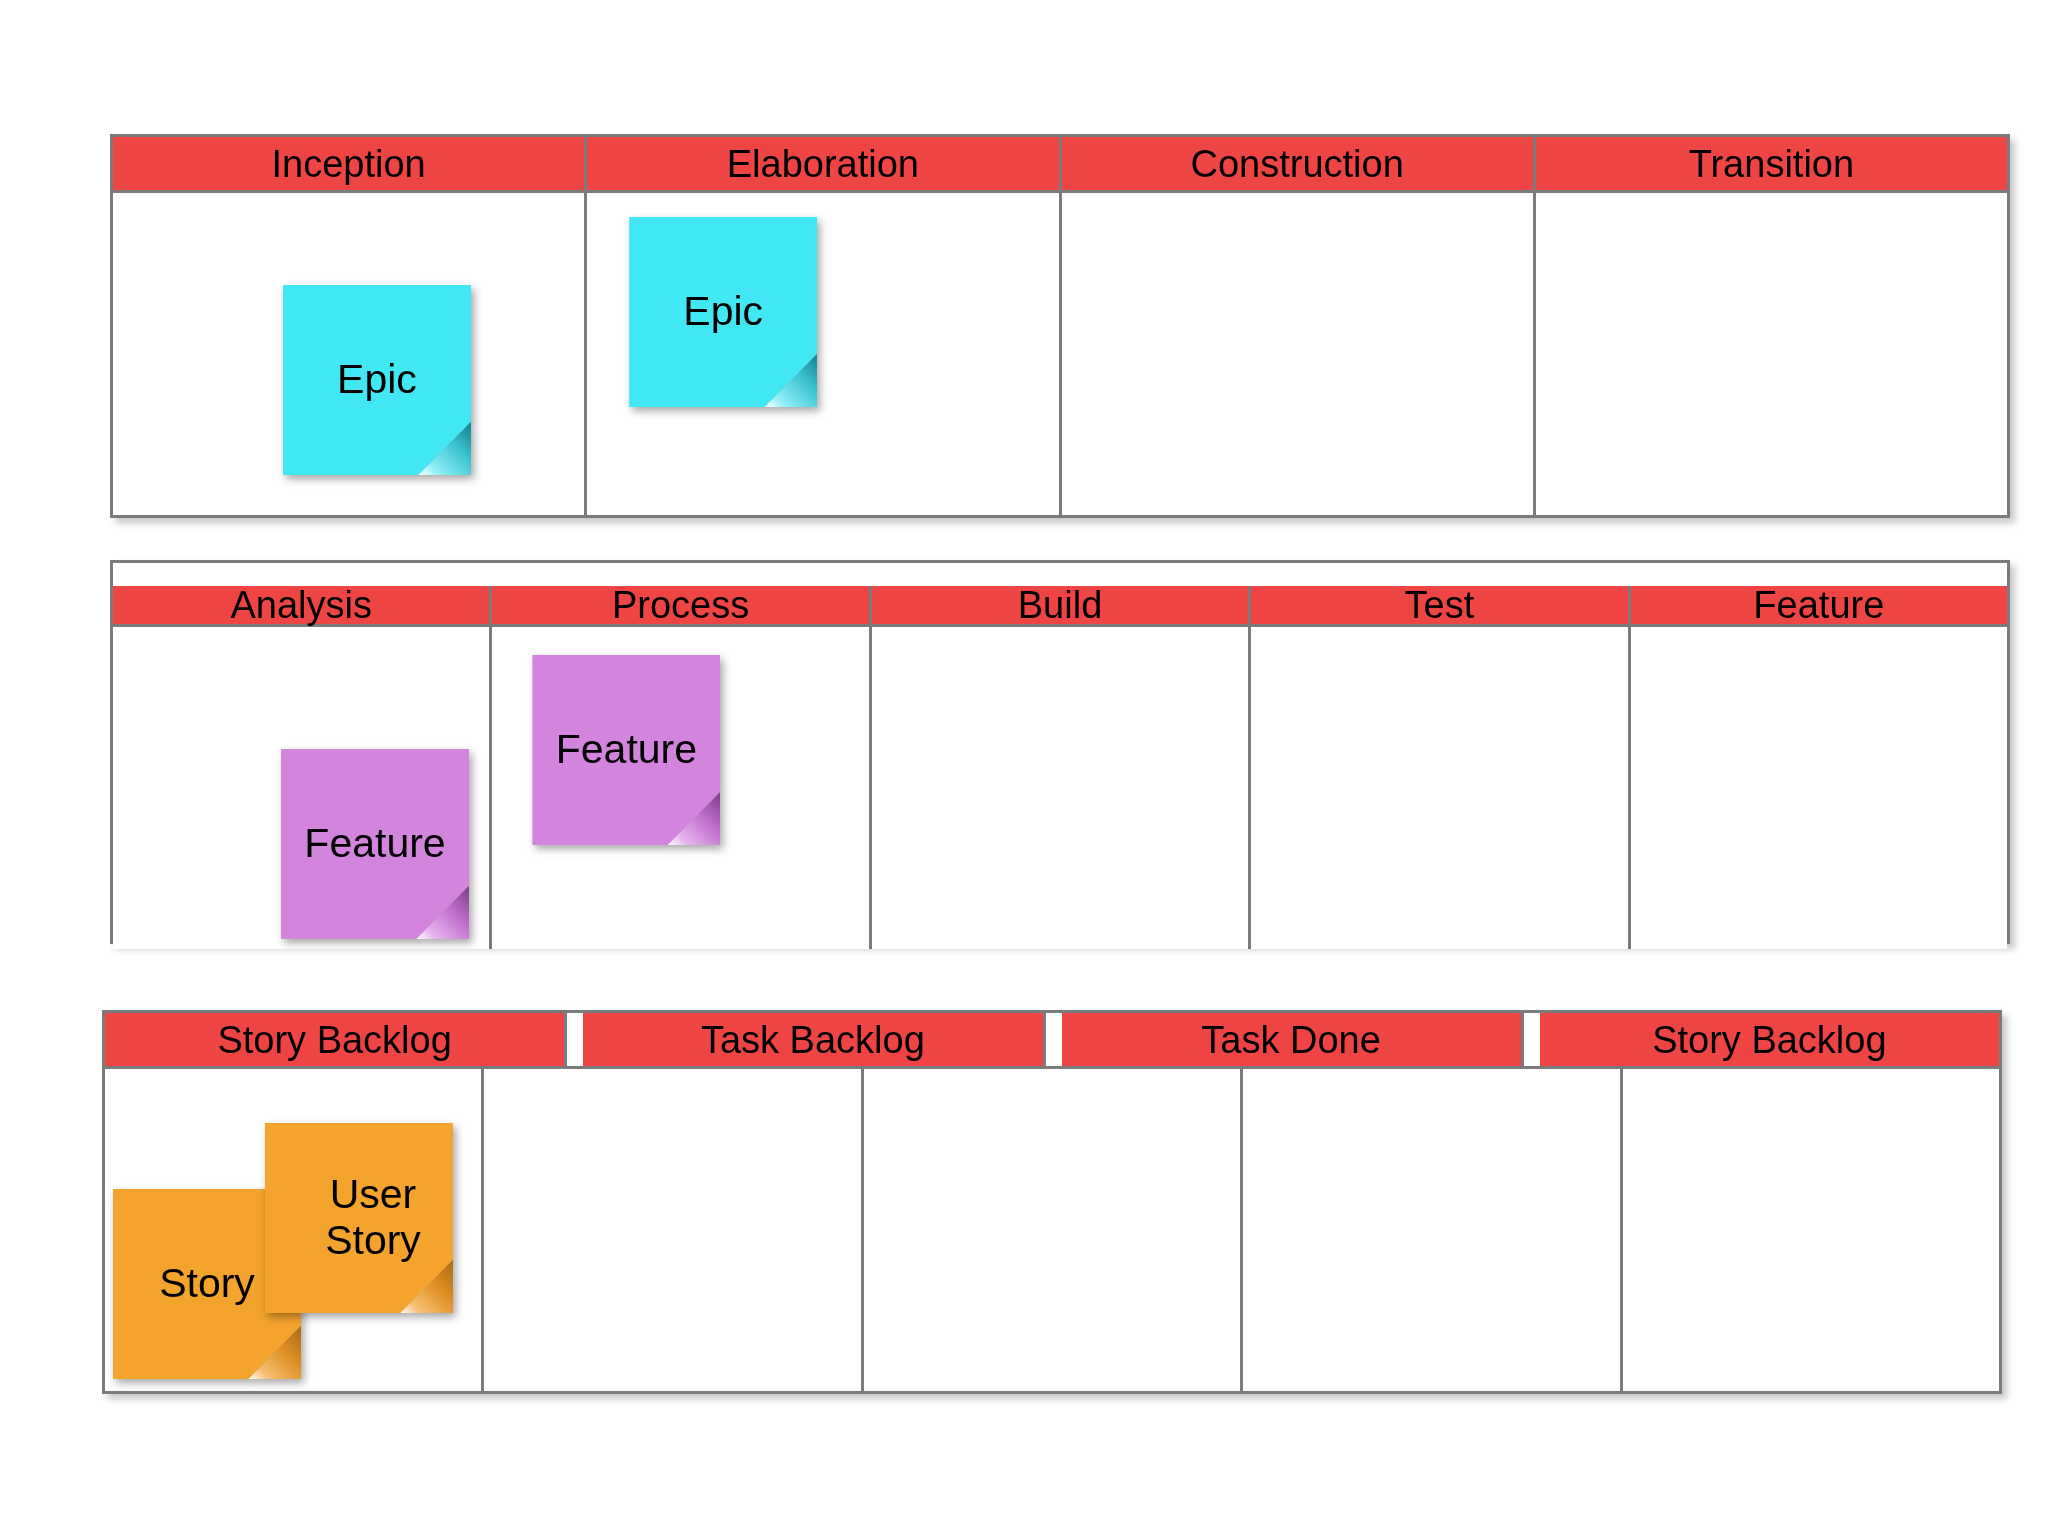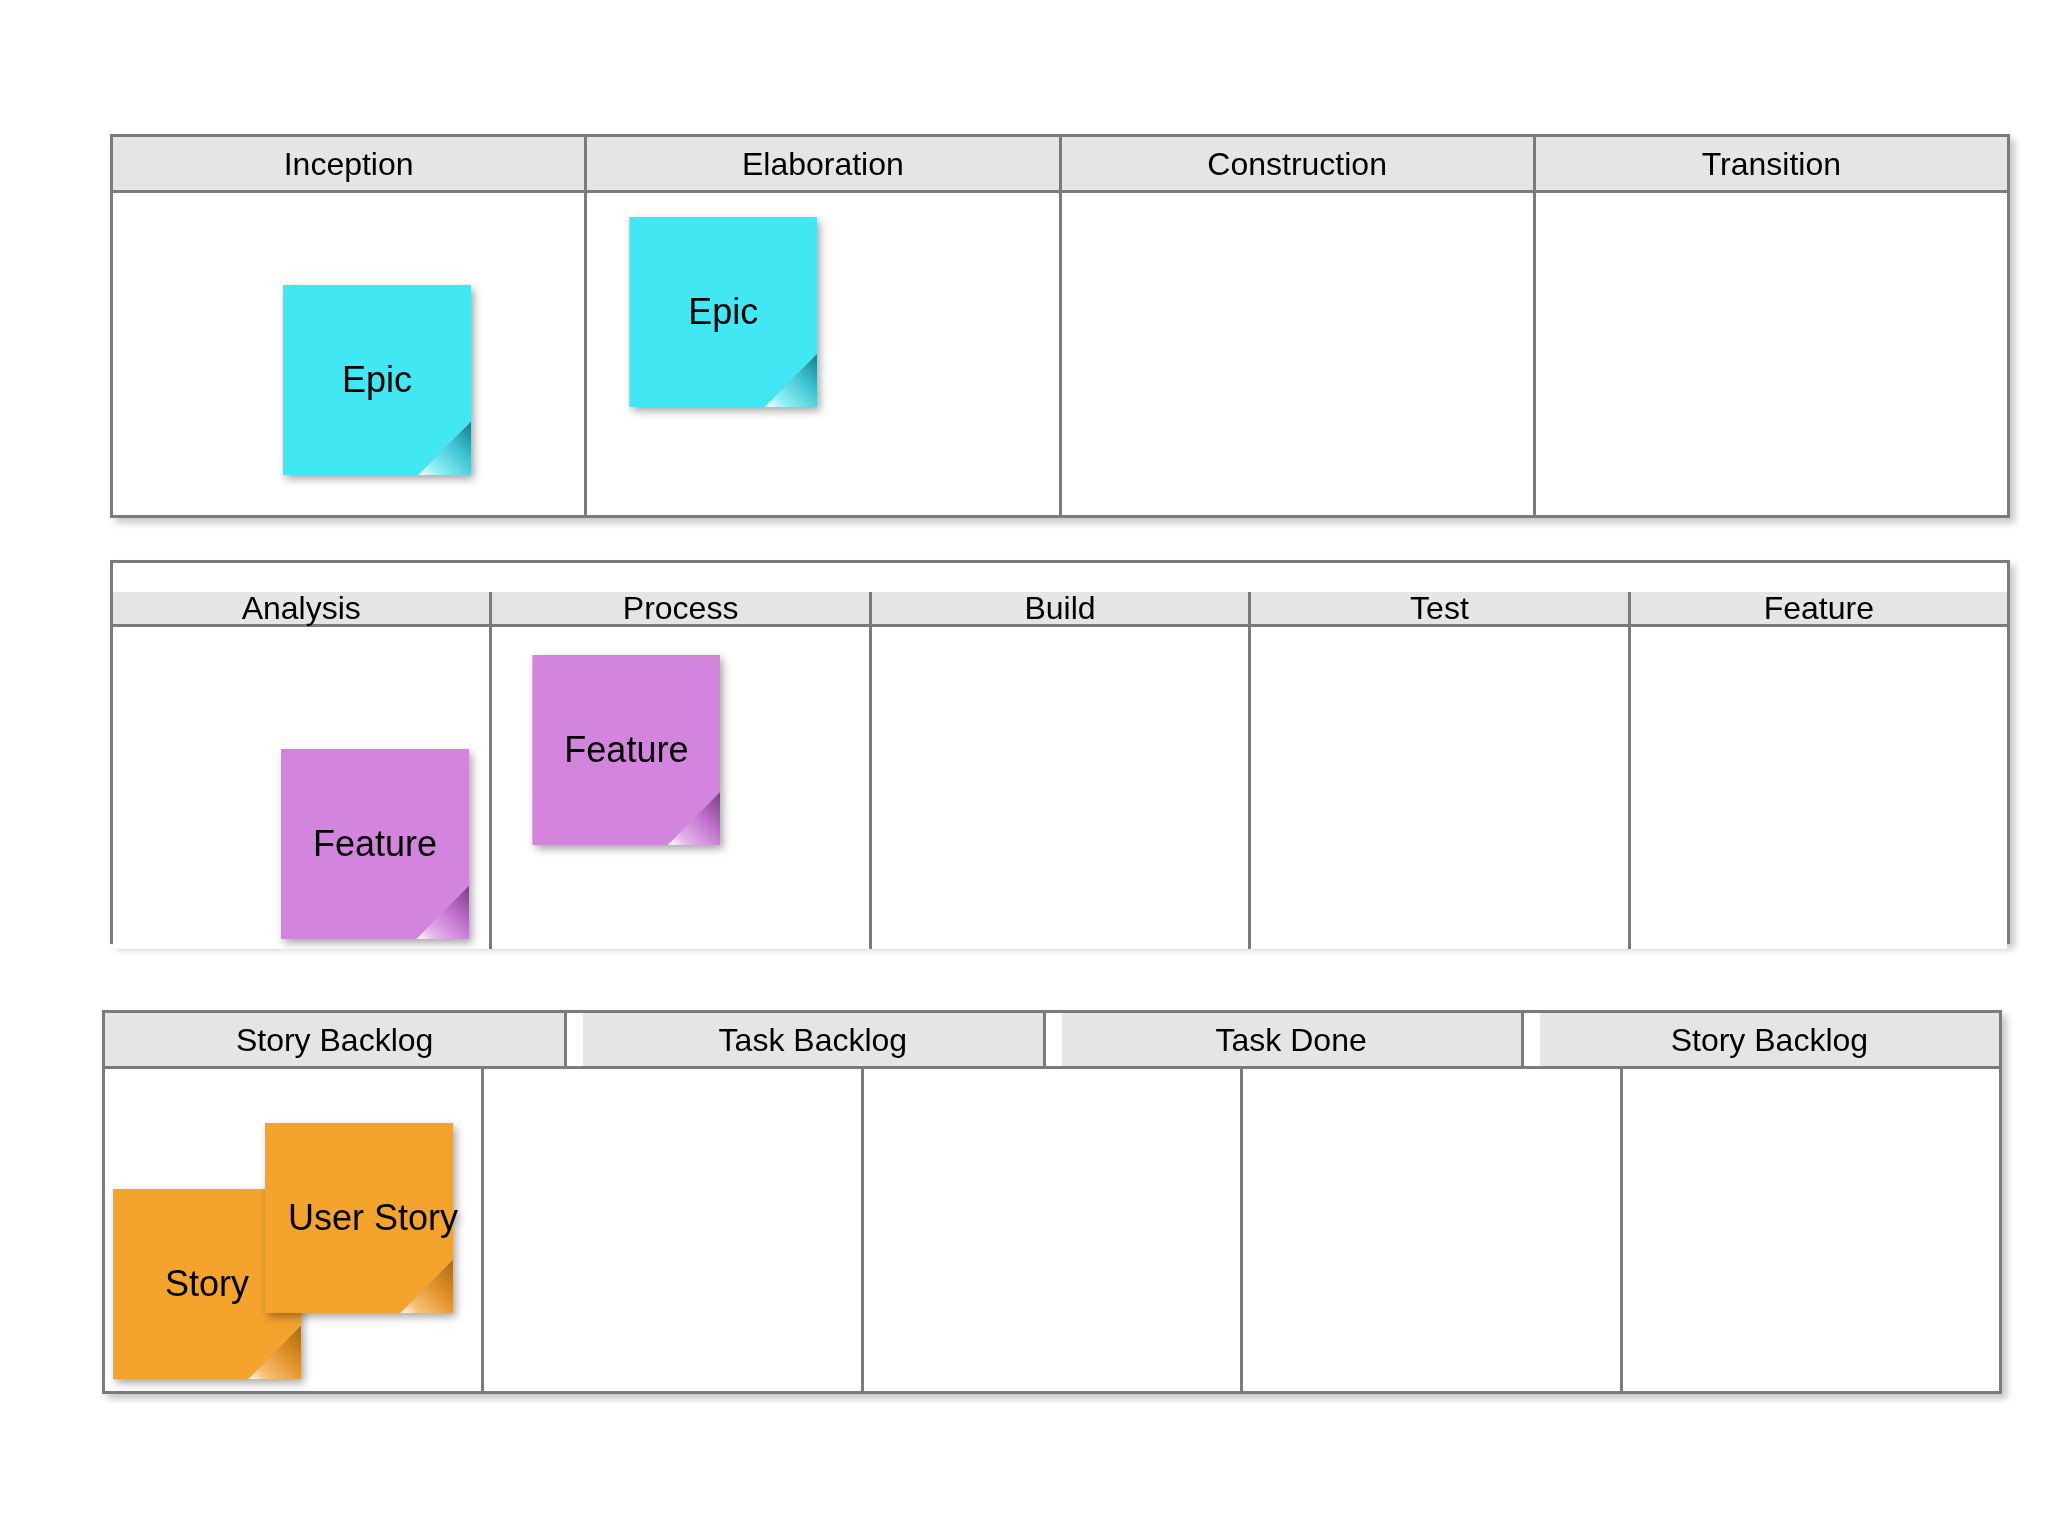--- a/index.html
+++ b/index.html
@@ -38,24 +38,24 @@
     box-sizing: border-box;
   }
 
   .hcell {
     box-sizing: border-box;
     flex: 1 1 0;
     display: flex;
     align-items: center;
     justify-content: center;
     border-right: 3px solid #7b7b7b;
-    font-size: 32px;
+    font-size: 38px;
     line-height: 1;
     white-space: nowrap;
-    background: #e5e5e5;
+    background: #ef4444;
   }
   .hcell:last-child { border-right: none; }
 
   .bcell {
     box-sizing: border-box;
     flex: 1 1 0;
     border-right: 3px solid #7b7b7b;
     position: relative;
     background: #ffffff;
     overflow: hidden;
@@ -75,21 +75,21 @@
   #board-storyflow .header-row { height: 56px; gap: 16px; }
   #board-storyflow .body-row   { height: 322px; }
 
   
   .note {
     position: absolute;
     box-sizing: border-box;
     display: flex;
     align-items: center;
     justify-content: center;
-    font-size: 36px;
+    font-size: 41px;
     line-height: 1.12;
     text-align: center;
     color: #000000;
     filter: drop-shadow(3px 4px 4px rgba(0,0,0,0.35));
   }
   .note .note-face {
     position: absolute;
     inset: 0;
     
     clip-path: polygon(0 0, 100% 0, 100% 72%, 72% 100%, 0 100%);

